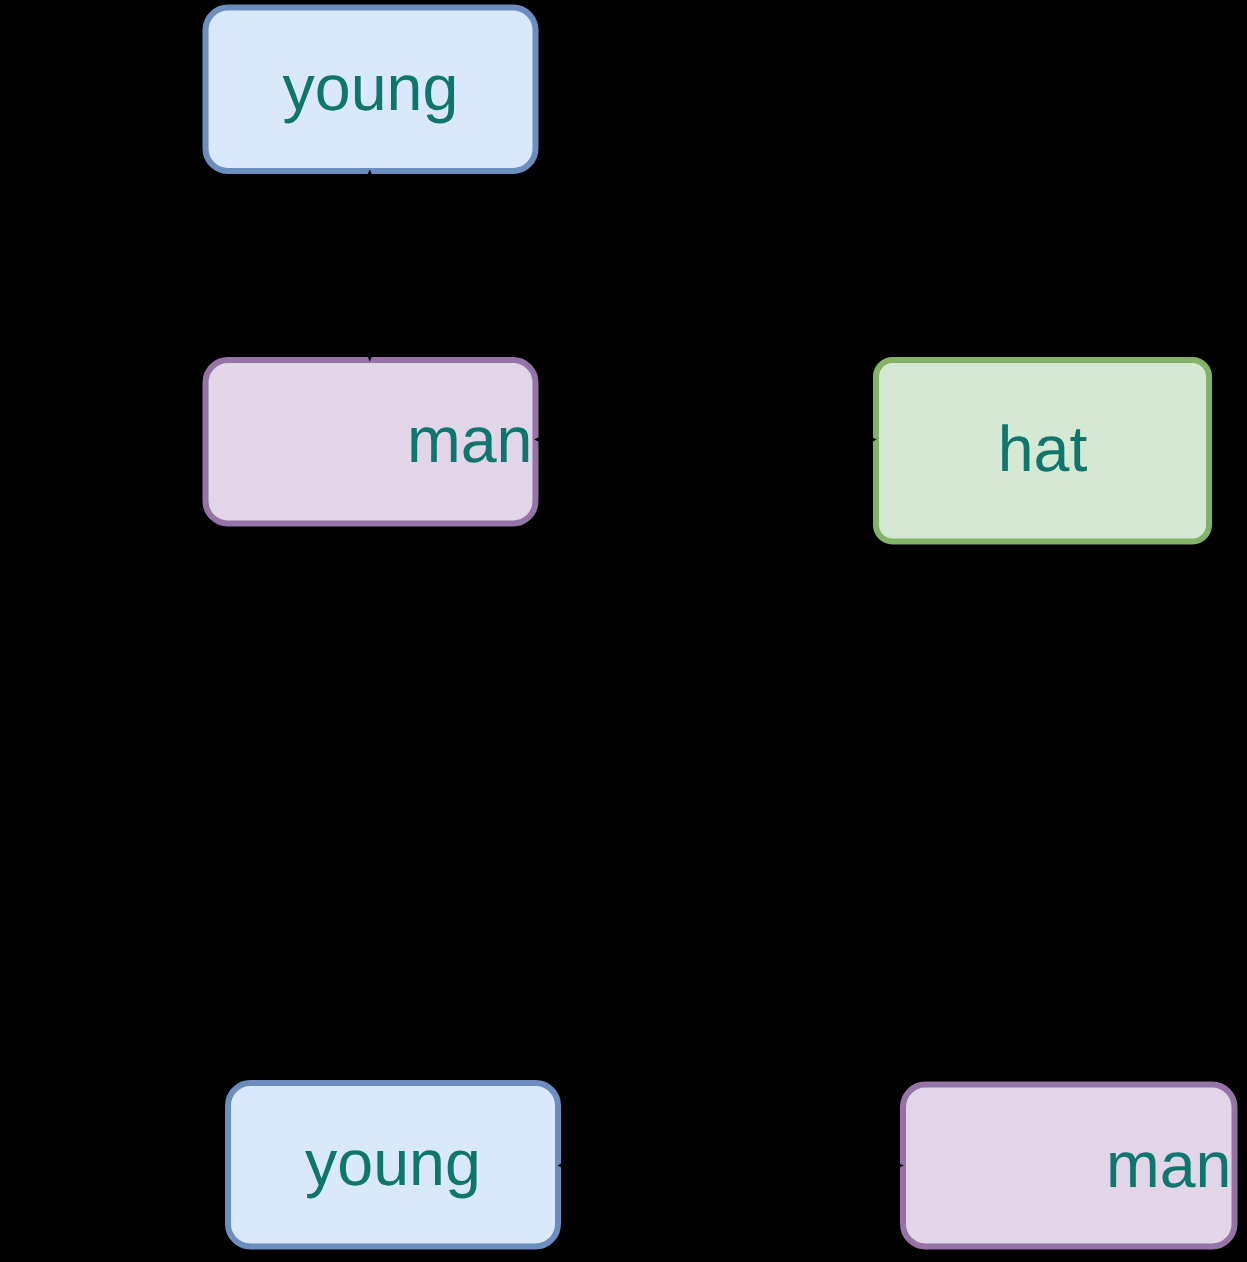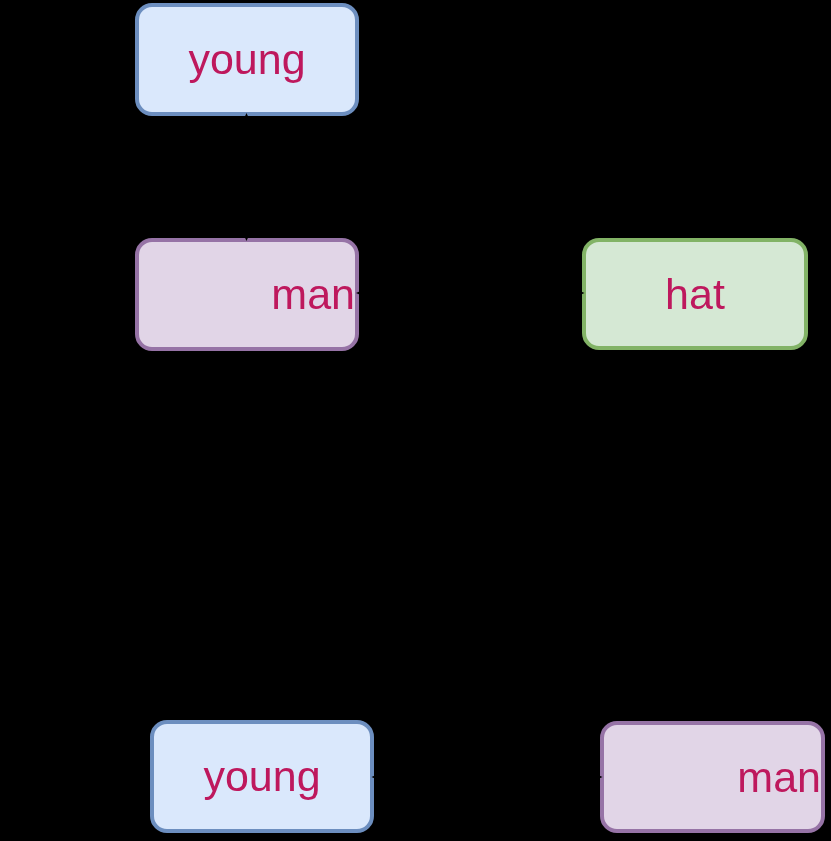--- a/index.html
+++ b/index.html
@@ -28,30 +28,30 @@
   }
   .node {
     position: absolute;
     z-index: 1;
     box-sizing: border-box;
     border-radius: 17px;
     display: flex;
     align-items: center;
     justify-content: center;
     font-size: 43px;
-    color: #be185d;
+    color: #0f766e;
     line-height: 1;
   }
   .node-blue   { background: #dae8fc; border: 4.5px solid #6c8ebf; }
   .node-purple { background: #e1d5e7; border: 4.5px solid #9673a6; justify-content: flex-end; }
   .node-green  { background: #d5e8d4; border: 4.5px solid #82b366; }
 
   .node-young-top    { left: 135px; top: 3px;   width: 224px; height: 113px; }
   .node-man-mid      { left: 135px; top: 238px; width: 224px; height: 113px; }
-  .node-hat-mid      { left: 582px; top: 238px; width: 226px; height: 112px; }
+  .node-hat-mid      { left: 582px; top: 238px; width: 226px; height: 125px; border-radius: 13px; }
   .node-young-bottom { left: 150px; top: 720px; width: 224px; height: 113px; }
   .node-man-bottom   { left: 600px; top: 721px; width: 225px; height: 112px; }
 </style>
 </head>
 <body>
 
 <div class="canvas">
 
   <div class="node node-blue node-young-top">
     <span>young</span>

